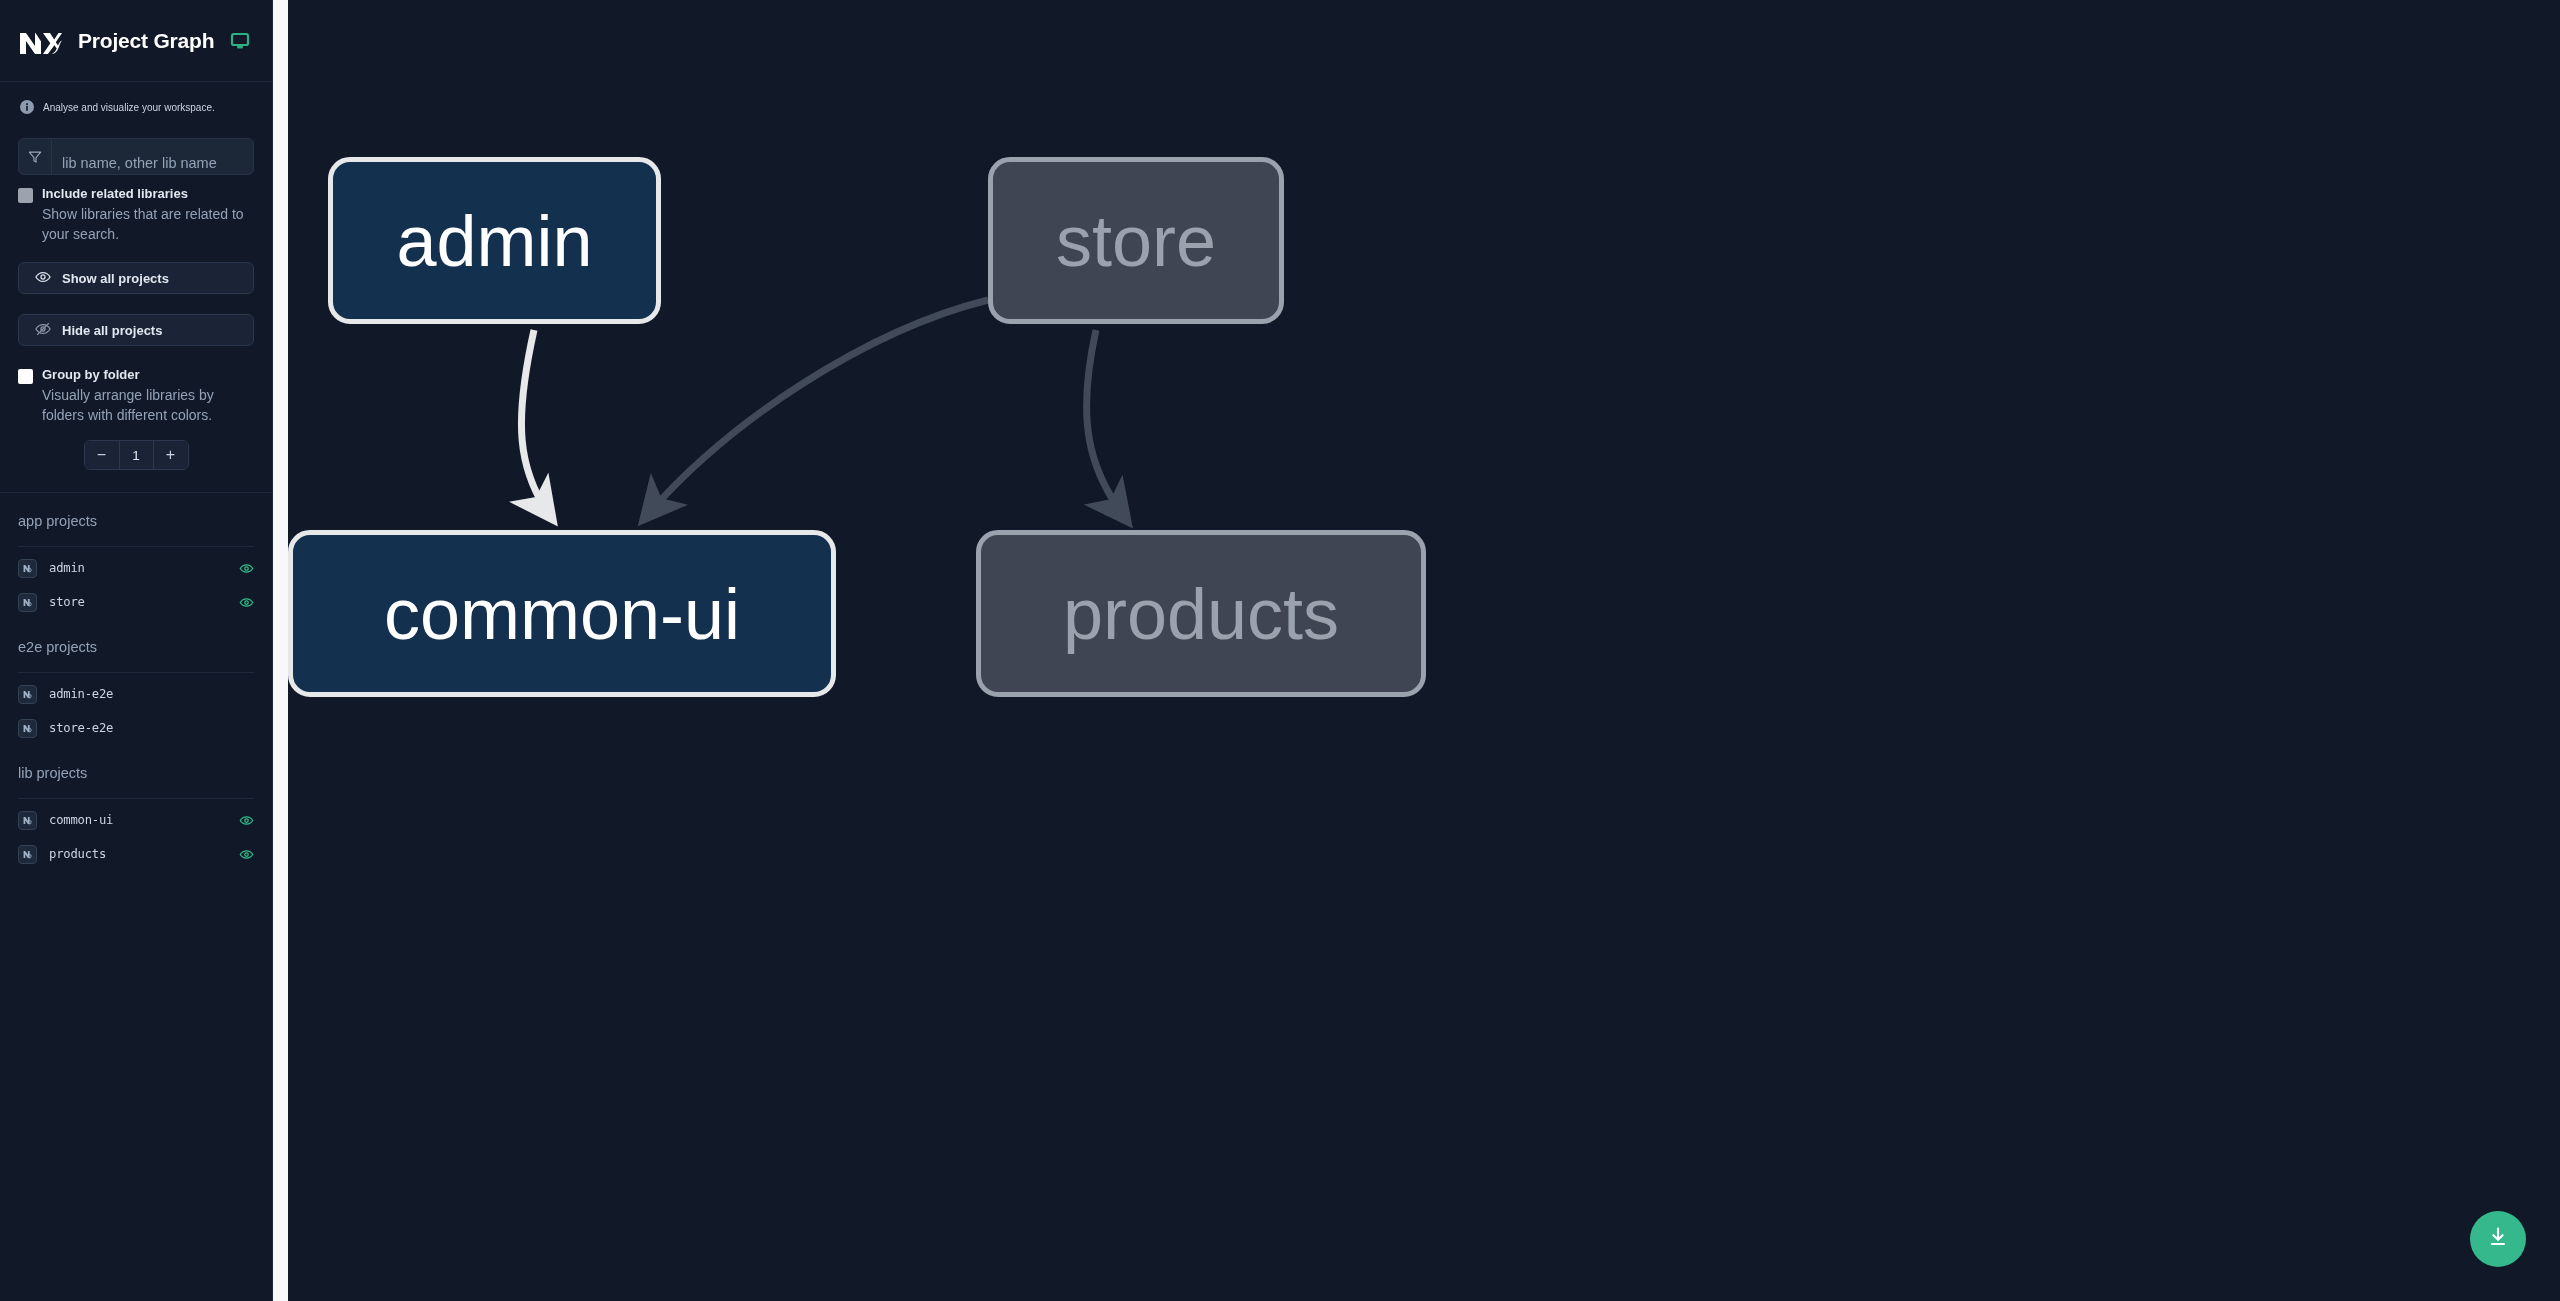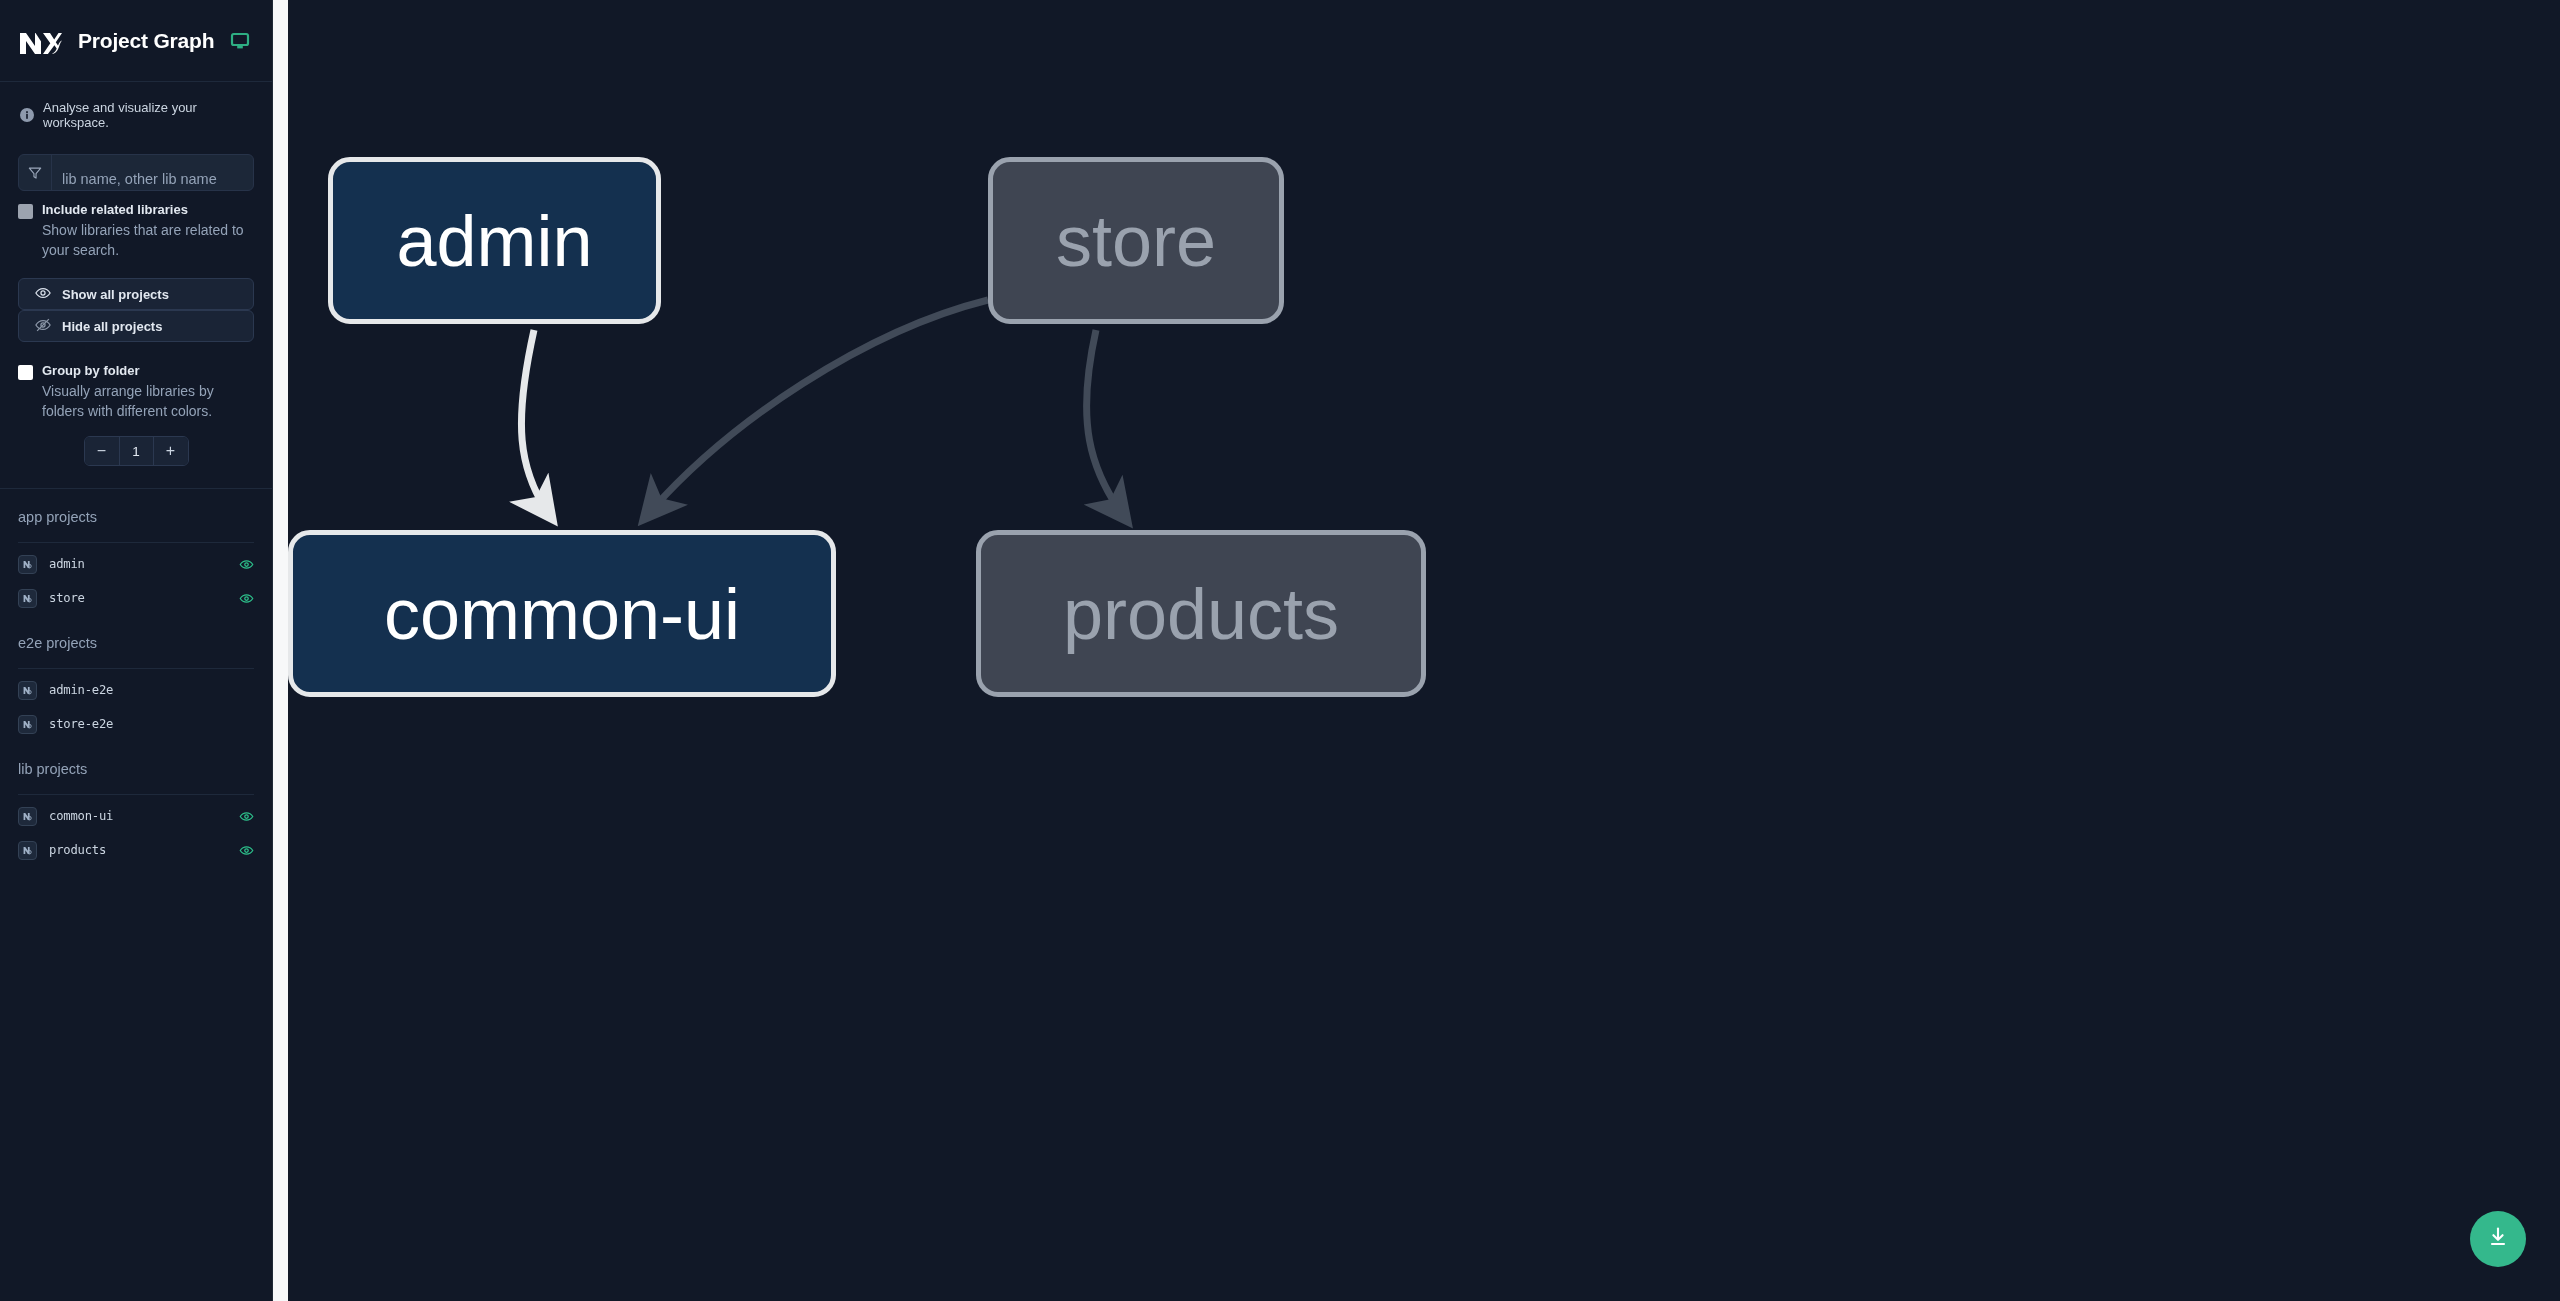--- a/index.html
+++ b/index.html
@@ -30,21 +30,21 @@
     color: #ffffff; font-size: 21px; font-weight: bold;
     margin-left: 16px; letter-spacing: -0.2px;
   }
   .monitor-icon { margin-left: 16px; width: 20px; height: 20px; display:block; }
 
   .sb-tagline {
     display: flex; align-items: center; gap: 9px;
     padding: 18px 18px 8px 20px;
   }
   .info-icon { width: 14px; height: 14px; flex:0 0 auto; }
-  .sb-tagline span { color: #cbd5e1; font-size: 13px; }
+  .sb-tagline span { color: #cbd5e1; font-size: 10px; }
 
   .search-wrap {
     margin: 16px 18px 0 18px;
     height: 37px;
     background: #1c2738;
     border: 1px solid #273349;
     border-radius: 6px;
     display: flex; align-items: center;
     overflow: hidden;
   }
@@ -69,21 +69,21 @@
     width: 15px; height: 15px; flex: 0 0 auto;
     margin-top: 3px; border-radius: 2px;
   }
   .cbox.grey { background: #9ca3af; }
   .cbox.white { background: #ffffff; }
   .cbox.green { background: #34c497; display:flex; align-items:center; justify-content:center; }
   .opt-texts { flex: 1 1 auto; }
   .opt-title { color: #e2e8f0; font-size: 13px; font-weight: bold; line-height: 1.45; }
   .opt-desc  { color: #94a3b8; font-size: 14px; line-height: 1.47; }
 
-  .btn-stack { padding: 17px 18px 0 18px; display: flex; flex-direction: column; gap: 0; }
+  .btn-stack { padding: 17px 18px 0 18px; display: flex; flex-direction: column; gap: 20px; }
   .sb-btn {
     height: 32px; width: 100%;
     background: #1a2troubled; background: #1a2436;
     border: 1px solid #2b3purposes; border: 1px solid #2b3850;
     border-radius: 6px;
     display: flex; align-items: center; gap: 11px;
     padding: 0 16px;
     cursor: pointer;
   }
   .sb-btn span { color: #e2e8f0; font-size: 13px; font-weight: bold; }

